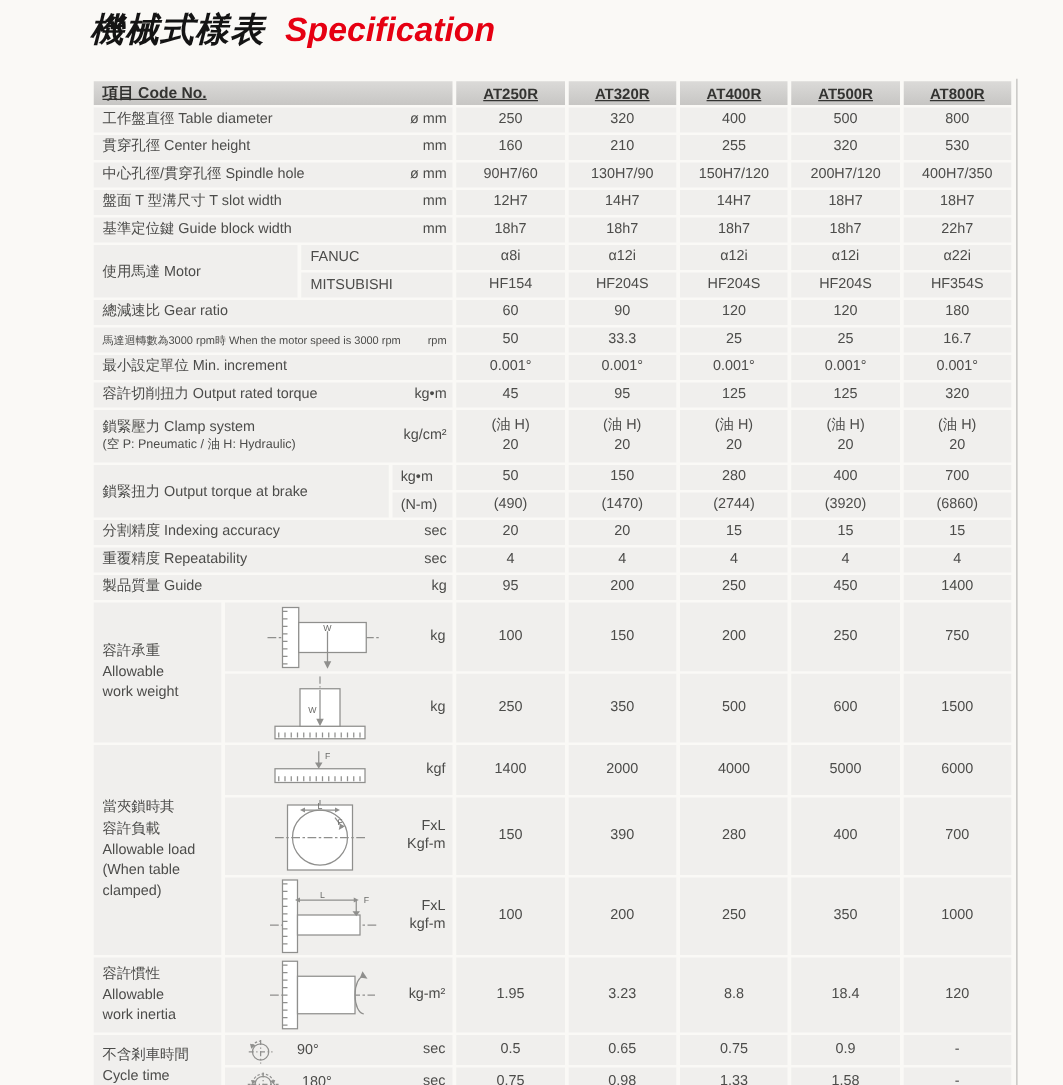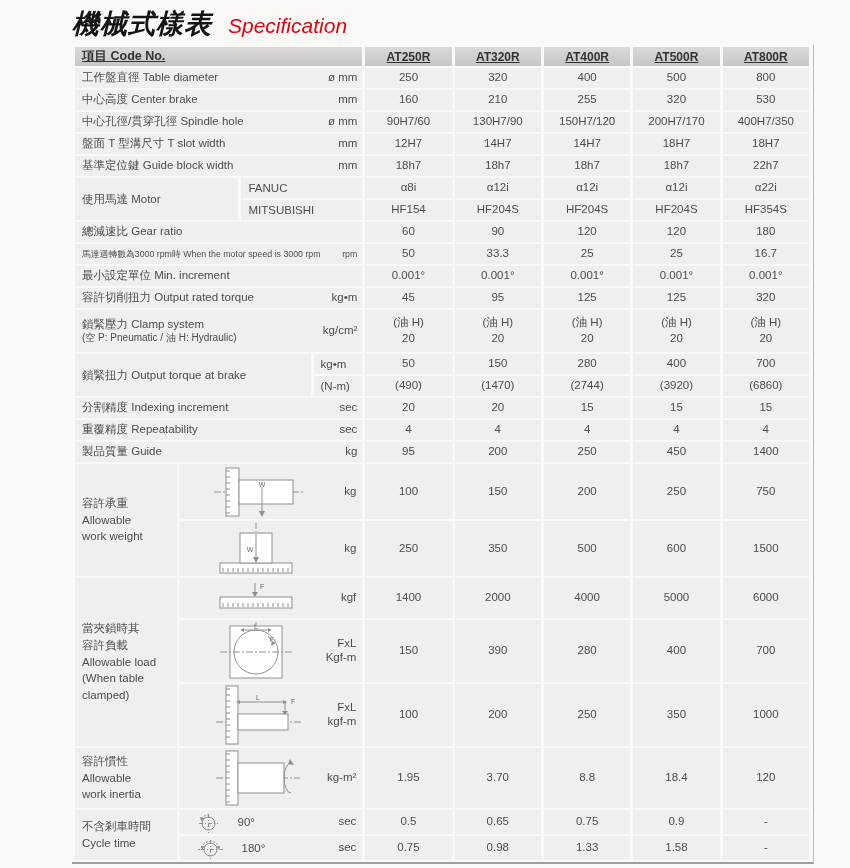--- a/index.html
+++ b/index.html
@@ -3,23 +3,23 @@
 <meta charset="utf-8">
 <style>
   :root{
     --accent-red:#e60012; --cell-bg:#f0efed; --head-top:#dbdad8; --head-bot:#c7c6c4;
     --text:#4c4c4a; --line:#9e9e9c; --diagram-line:#8f8f8d;
   }
   *{box-sizing:border-box;}
   html,body{margin:0;padding:0;}
   body{font-family:"Liberation Sans","DejaVu Sans",sans-serif;background:#faf9f6;}
   .page{width:850px;height:868px;background:#faf9f6;padding:6px 0 0 72px;overflow:hidden;}
-  .title-row{display:flex;align-items:baseline;gap:16px;height:36px;margin-bottom:3px;}
+  .title-row{display:flex;align-items:baseline;gap:16px;height:36px;margin-bottom:21px;}
   .title-zh{font-size:27px;font-weight:bold;font-style:italic;color:#141414;letter-spacing:1px;}
-  .title-en{font-size:21px;font-weight:normal;font-style:italic;color:var(--accent-red);}
+  .title-en{font-size:27px;font-weight:bold;font-style:italic;color:var(--accent-red);}
   .table-wrap{width:742px;border-right:1px solid #bdbcba;border-bottom:2px solid var(--line);}
   table{border-collapse:separate;border-spacing:3px 2px;table-layout:fixed;width:740px;}
   th,td{overflow:hidden;vertical-align:middle;}
   th{background:linear-gradient(var(--head-top),var(--head-bot));font-size:12px;color:#333331;height:18px;font-weight:bold;text-decoration:underline;}
   th.head-label{text-align:left;padding-left:7px;font-size:12.5px;}
   td{background:var(--cell-bg);font-size:11.5px;color:var(--text);height:20px;}
   td.val{text-align:center;line-height:1.35;}
   td.label-cell{padding:0 5px 0 7px;}
   .label-flex{display:flex;align-items:center;width:100%;}
   .lab{flex:1;line-height:1.2;}
@@ -90,21 +90,21 @@
               <div>500</div>
             </td>
             <td class="val">
               <div>800</div>
             </td>
           </tr>
           <tr>
             <td class="label-cell" colspan="4">
               <div class="label-flex">
                 <div class="lab">
-                  <div>中心高度 Center brake</div>
+                  <div>貫穿孔徑 Center height</div>
                 </div>
                 <div class="unit">
                   <div>mm</div>
                 </div>
               </div>
             </td>
             <td class="val">
               <div>160</div>
             </td>
             <td class="val">
@@ -134,21 +134,21 @@
             <td class="val">
               <div>90H7/60</div>
             </td>
             <td class="val">
               <div>130H7/90</div>
             </td>
             <td class="val">
               <div>150H7/120</div>
             </td>
             <td class="val">
-              <div>200H7/170</div>
+              <div>200H7/120</div>
             </td>
             <td class="val">
               <div>400H7/350</div>
             </td>
           </tr>
           <tr>
             <td class="label-cell" colspan="4">
               <div class="label-flex">
                 <div class="lab">
                   <div>盤面 T 型溝尺寸 T slot width</div>
@@ -411,21 +411,21 @@
               <div>(3920)</div>
             </td>
             <td class="val">
               <div>(6860)</div>
             </td>
           </tr>
           <tr>
             <td class="label-cell" colspan="4">
               <div class="label-flex">
                 <div class="lab">
-                  <div>分割精度 Indexing increment</div>
+                  <div>分割精度 Indexing accuracy</div>
                 </div>
                 <div class="unit">
                   <div>sec</div>
                 </div>
               </div>
             </td>
             <td class="val">
               <div>20</div>
             </td>
             <td class="val">
@@ -771,21 +771,21 @@
                 </div>
                 <div class="unit">
                   <div>kg-m²</div>
                 </div>
               </div>
             </td>
             <td class="val" style="height: 60px;">
               <div>1.95</div>
             </td>
             <td class="val" style="height: 60px;">
-              <div>3.70</div>
+              <div>3.23</div>
             </td>
             <td class="val" style="height: 60px;">
               <div>8.8</div>
             </td>
             <td class="val" style="height: 60px;">
               <div>18.4</div>
             </td>
             <td class="val" style="height: 60px;">
               <div>120</div>
             </td>

